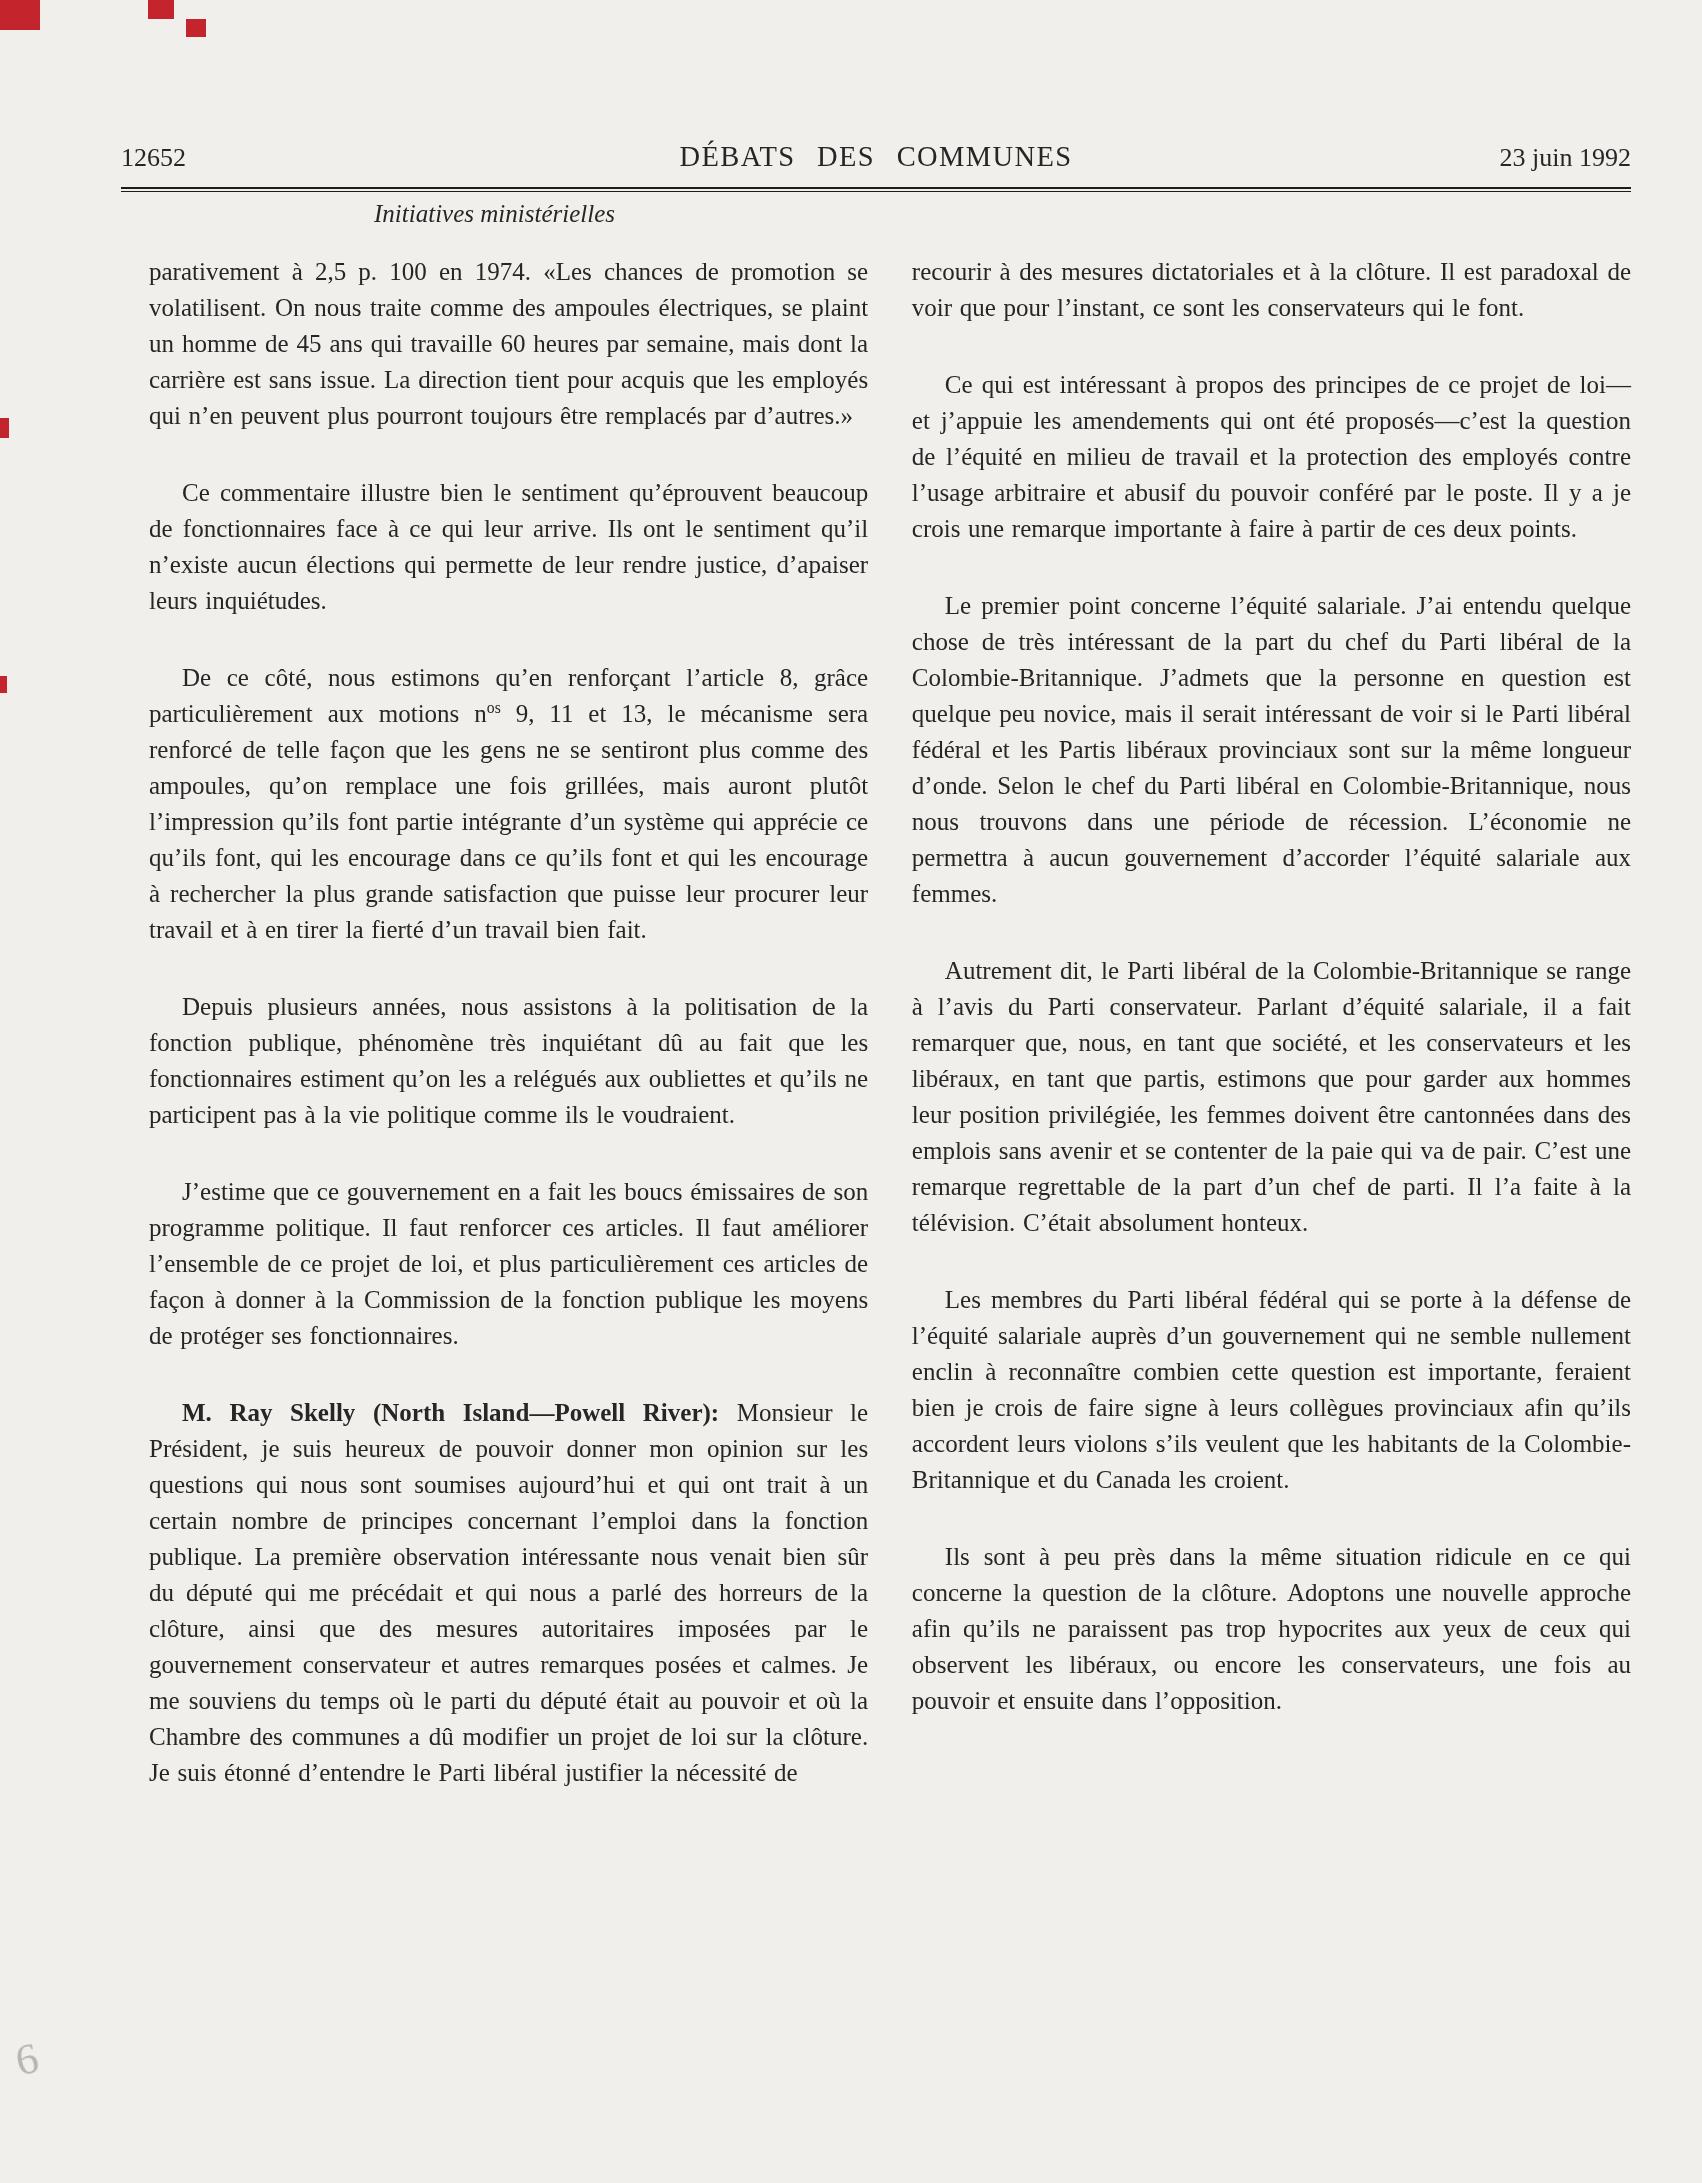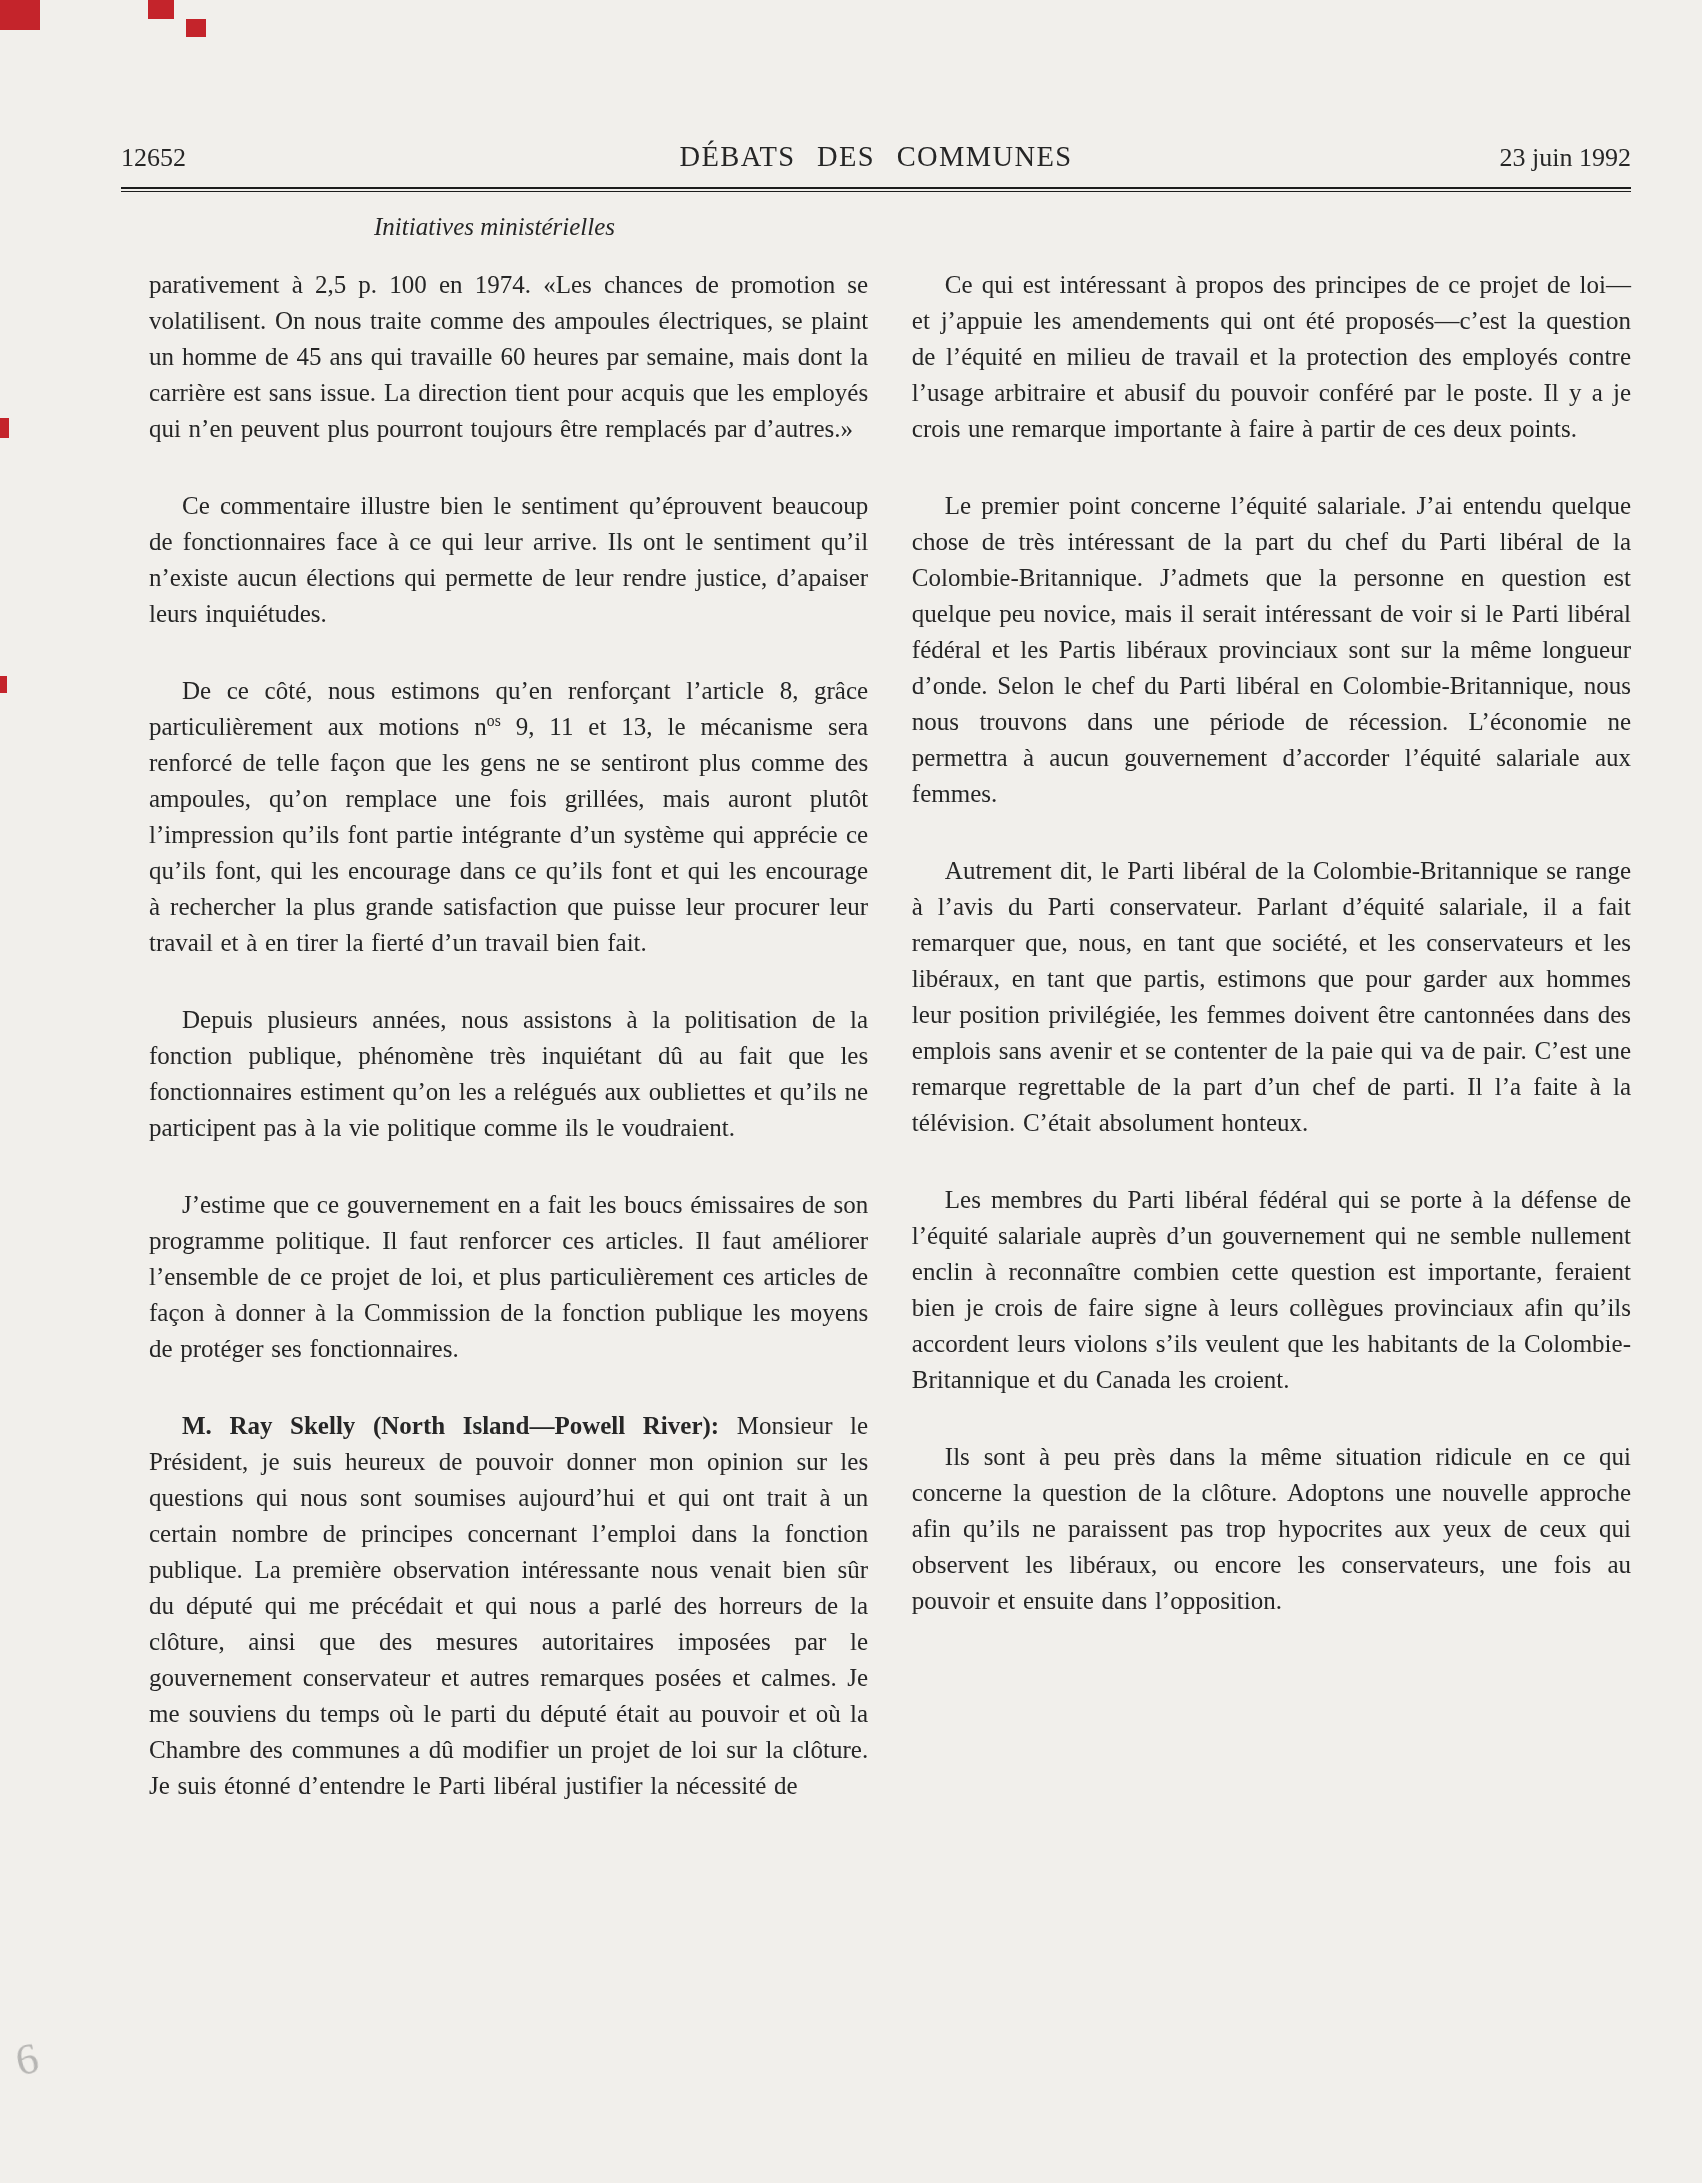--- a/index.html
+++ b/index.html
@@ -27,21 +27,21 @@
   .page-title  { font-size: 28.5px; letter-spacing: 1.4px; word-spacing: 13px; justify-self: center; }
   .page-date   { font-size: 26px; justify-self: end; }
   .header-rule {
     margin-top: 14.2px;
     height: 1.4px;
     border-top: 2.8px solid #1c1c1c;
     border-bottom: 1.4px solid #1c1c1c;
   }
   .section-header-wrap {
     width: 747px;
-    margin-top: 21px;
+    margin-top: 8px;
     text-align: center;
   }
   .section-header {
     font-style: italic;
     font-size: 25px;
   }
   .columns {
     display: flex;
     gap: 15.7px;
     margin-top: 26px;
@@ -114,20 +114,21 @@
     <div class="col">
       <p class="no-indent">parativement à 2,5 p. 100 en 1974. «Les chances de promotion se volatilisent. On nous traite comme des ampoules électriques, se plaint un homme de 45 ans qui travaille 60 heures par semaine, mais dont la carrière est sans issue. La direction tient pour acquis que les employés qui n’en peuvent plus pourront toujours être remplacés par d’autres.»</p>
       <p>Ce commentaire illustre bien le sentiment qu’éprouvent beaucoup de fonctionnaires face à ce qui leur arrive. Ils ont le sentiment qu’il n’existe aucun élections qui permette de leur rendre justice, d’apaiser leurs inquiétudes.</p>
       <p><span>De ce côté, nous estimons qu’en renforçant l’article 8, grâce particulièrement aux motions n</span><sup class="ordinal">os</sup><span> 9, 11 et 13, le mécanisme sera renforcé de telle façon que les gens ne se sentiront plus comme des ampoules, qu’on remplace une fois grillées, mais auront plutôt l’impression qu’ils font partie intégrante d’un système qui apprécie ce qu’ils font, qui les encourage dans ce qu’ils font et qui les encourage à rechercher la plus grande satisfaction que puisse leur procurer leur travail et à en tirer la fierté d’un travail bien fait.</span></p>
       <p>Depuis plusieurs années, nous assistons à la politisation de la fonction publique, phénomène très inquiétant dû au fait que les fonctionnaires estiment qu’on les a relégués aux oubliettes et qu’ils ne participent pas à la vie politique comme ils le voudraient.</p>
       <p>J’estime que ce gouvernement en a fait les boucs émissaires de son programme politique. Il faut renforcer ces articles. Il faut améliorer l’ensemble de ce projet de loi, et plus particulièrement ces articles de façon à donner à la Commission de la fonction publique les moyens de protéger ses fonctionnaires.</p>
       <p><span class="speaker">M. Ray Skelly (North Island—Powell River): </span><span>Monsieur le Président, je suis heureux de pouvoir donner mon opinion sur les questions qui nous sont soumises aujourd’hui et qui ont trait à un certain nombre de principes concernant l’emploi dans la fonction publique. La première observation intéressante nous venait bien sûr du député qui me précédait et qui nous a parlé des horreurs de la clôture, ainsi que des mesures autoritaires imposées par le gouvernement conservateur et autres remarques posées et calmes. Je me souviens du temps où le parti du député était au pouvoir et où la Chambre des communes a dû modifier un projet de loi sur la clôture. Je suis étonné d’entendre le Parti libéral justifier la nécessité de</span></p>
     </div>
 
     <div class="col">
+      <p class="no-indent">recourir à des mesures dictatoriales et à la clôture. Il est paradoxal de voir que pour l’instant, ce sont les conservateurs qui le font.</p>
       <p>Ce qui est intéressant à propos des principes de ce projet de loi—et j’appuie les amendements qui ont été proposés—c’est la question de l’équité en milieu de travail et la protection des employés contre l’usage arbitraire et abusif du pouvoir conféré par le poste. Il y a je crois une remarque importante à faire à partir de ces deux points.</p>
       <p>Le premier point concerne l’équité salariale. J’ai entendu quelque chose de très intéressant de la part du chef du Parti libéral de la Colombie-Britannique. J’admets que la personne en question est quelque peu novice, mais il serait intéressant de voir si le Parti libéral fédéral et les Partis libéraux provinciaux sont sur la même longueur d’onde. Selon le chef du Parti libéral en Colombie-Britannique, nous nous trouvons dans une période de récession. L’économie ne permettra à aucun gouvernement d’accorder l’équité salariale aux femmes.</p>
       <p>Autrement dit, le Parti libéral de la Colombie-Britannique se range à l’avis du Parti conservateur. Parlant d’équité salariale, il a fait remarquer que, nous, en tant que société, et les conservateurs et les libéraux, en tant que partis, estimons que pour garder aux hommes leur position privilégiée, les femmes doivent être cantonnées dans des emplois sans avenir et se contenter de la paie qui va de pair. C’est une remarque regrettable de la part d’un chef de parti. Il l’a faite à la télévision. C’était absolument honteux.</p>
       <p>Les membres du Parti libéral fédéral qui se porte à la défense de l’équité salariale auprès d’un gouvernement qui ne semble nullement enclin à reconnaître combien cette question est importante, feraient bien je crois de faire signe à leurs collègues provinciaux afin qu’ils accordent leurs violons s’ils veulent que les habitants de la Colombie-Britannique et du Canada les croient.</p>
       <p>Ils sont à peu près dans la même situation ridicule en ce qui concerne la question de la clôture. Adoptons une nouvelle approche afin qu’ils ne paraissent pas trop hypocrites aux yeux de ceux qui observent les libéraux, ou encore les conservateurs, une fois au pouvoir et ensuite dans l’opposition.</p>
     </div>
 
   </div>
 </div>
 

